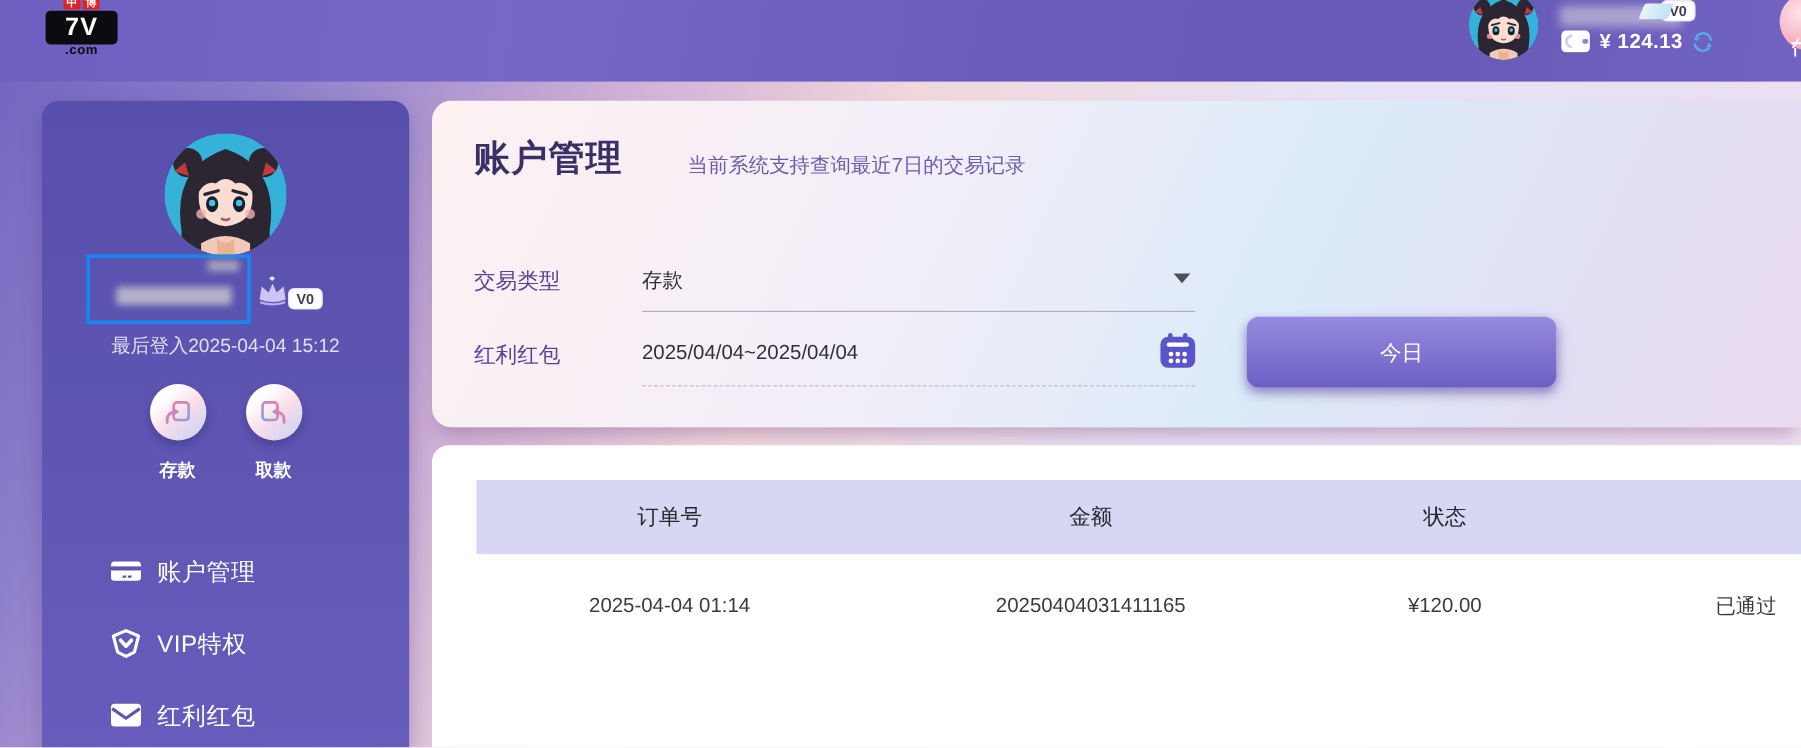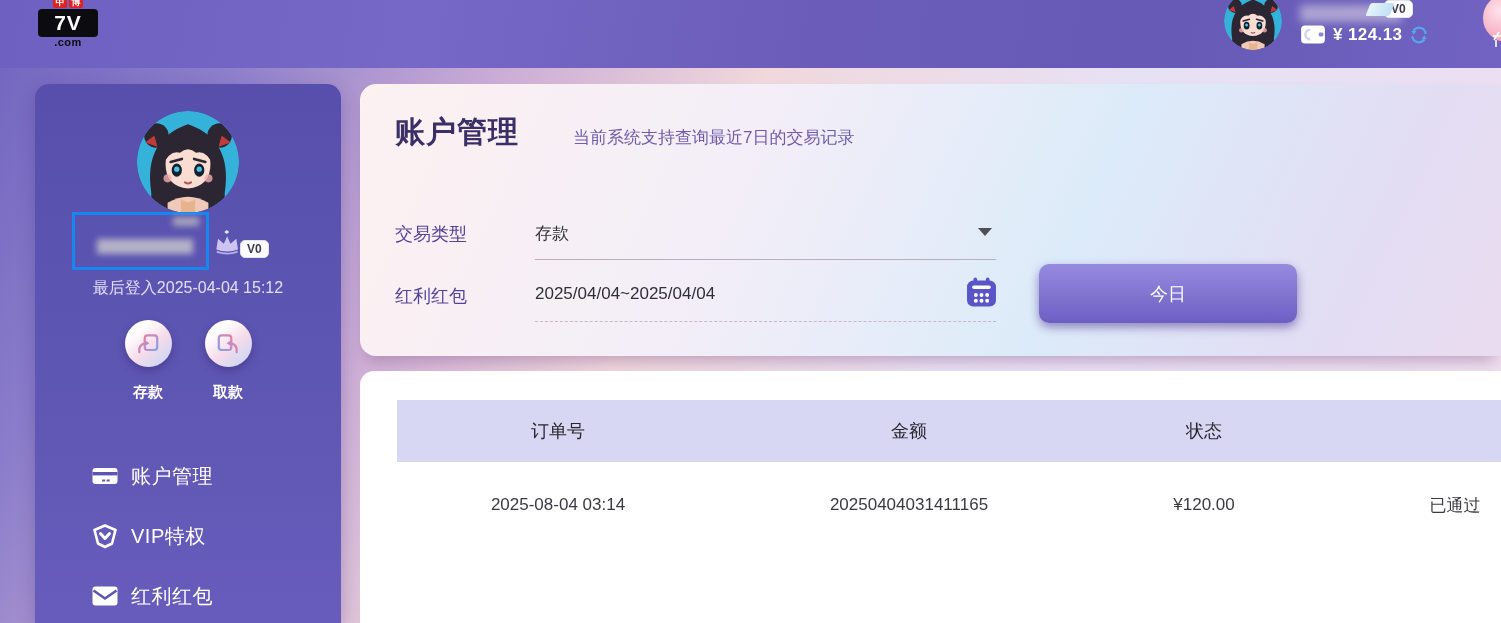--- a/index.html
+++ b/index.html
@@ -298,21 +298,21 @@
   </section>
 
   <section class="table-panel">
     <div class="tbl">
       <div class="tbl-head">
         <span>订单号</span>
         <span>金额</span>
         <span>状态</span>
       </div>
       <div class="tbl-row">
-        <span>2025-08-04 03:14</span>
+        <span>2025-04-04 01:14</span>
         <span>20250404031411165</span>
         <span>¥120.00</span>
         <span>已通过</span>
       </div>
     </div>
   </section>
 
 </div>
 
 </body></html>

